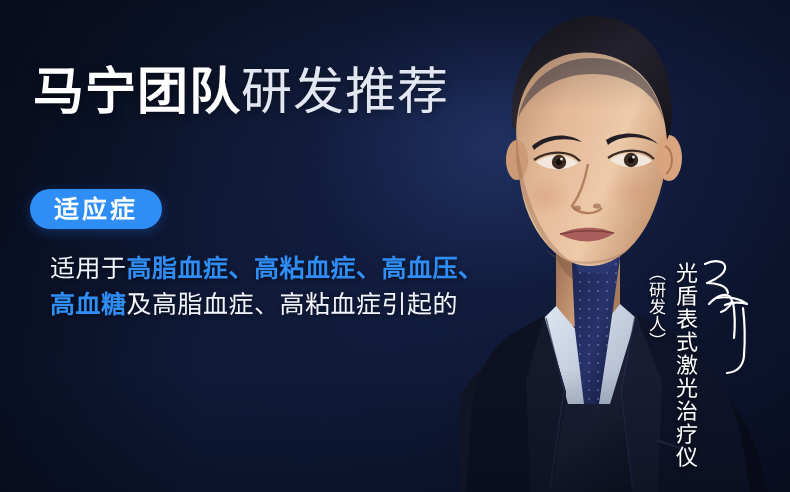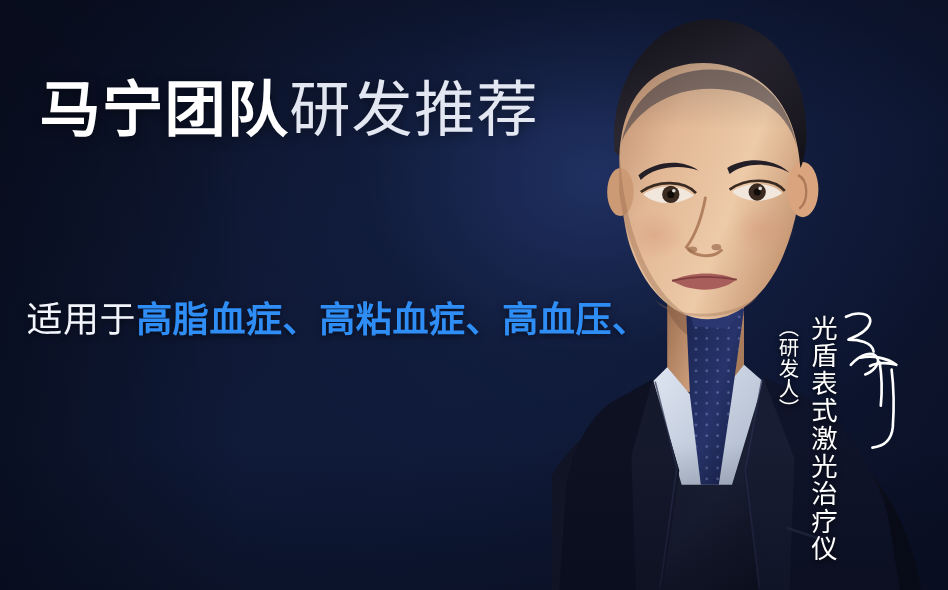--- a/index.html
+++ b/index.html
@@ -106,27 +106,28 @@
     line-height: 1;
   }
 
   .body-text {
     position: absolute;
     left: 22px;
     top: 250px;
     width: 520px;
   }
   .body-line {
-    font-size: 30px;
+    font-size: 25px;
     line-height: 36px;
     color: #f2f5fc;
     letter-spacing: 0.5px;
     white-space: nowrap;
     font-weight: 500;
     text-shadow: 0 1px 5px rgba(0,0,0,0.55);
+    margin-left: 28px;
   }
   .hl { color: #2f8df6; font-weight: bold; }
 
   
   .vcaption {
     position: absolute;
     writing-mode: vertical-rl;
     text-orientation: upright;
     color: #ffffff;
     white-space: nowrap;
@@ -272,23 +273,27 @@
   </div>
 
   <div class="bg-vignette"></div>
 
   <div class="content">
 
     <div class="headline">
       <span class="strong">马宁团队</span><span class="light">研发推荐</span>
     </div>
 
+    <div class="indication-badge">
+      <span>适应症</span>
+    </div>
 
     <div class="body-text">
       <div class="body-line"><span>适用于</span><span class="hl">高脂血症、高粘血症、高血压、</span></div>
+      <div class="body-line"><span class="hl">高血糖</span><span>及高脂血症、高粘血症引起的</span></div>
     </div>
 
   </div>
 
   <div class="vcaption vcaption-product">光盾表式激光治疗仪</div>
   <div class="vcaption vcaption-role">（研发人）</div>
 
   <div class="signature">
     <svg width="66" height="128" viewBox="0 0 66 128" xmlns="http://www.w3.org/2000/svg">
       <g fill="none" stroke="#ffffff" stroke-width="2.2" stroke-linecap="round" stroke-linejoin="round">

